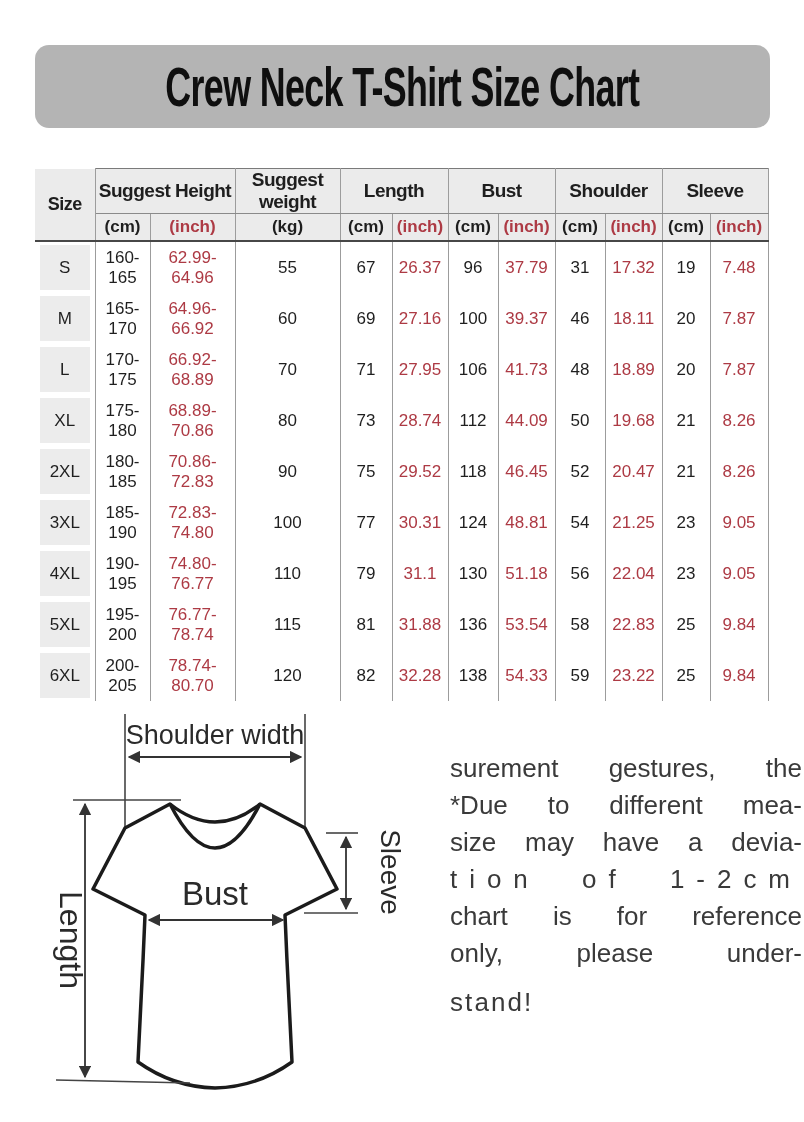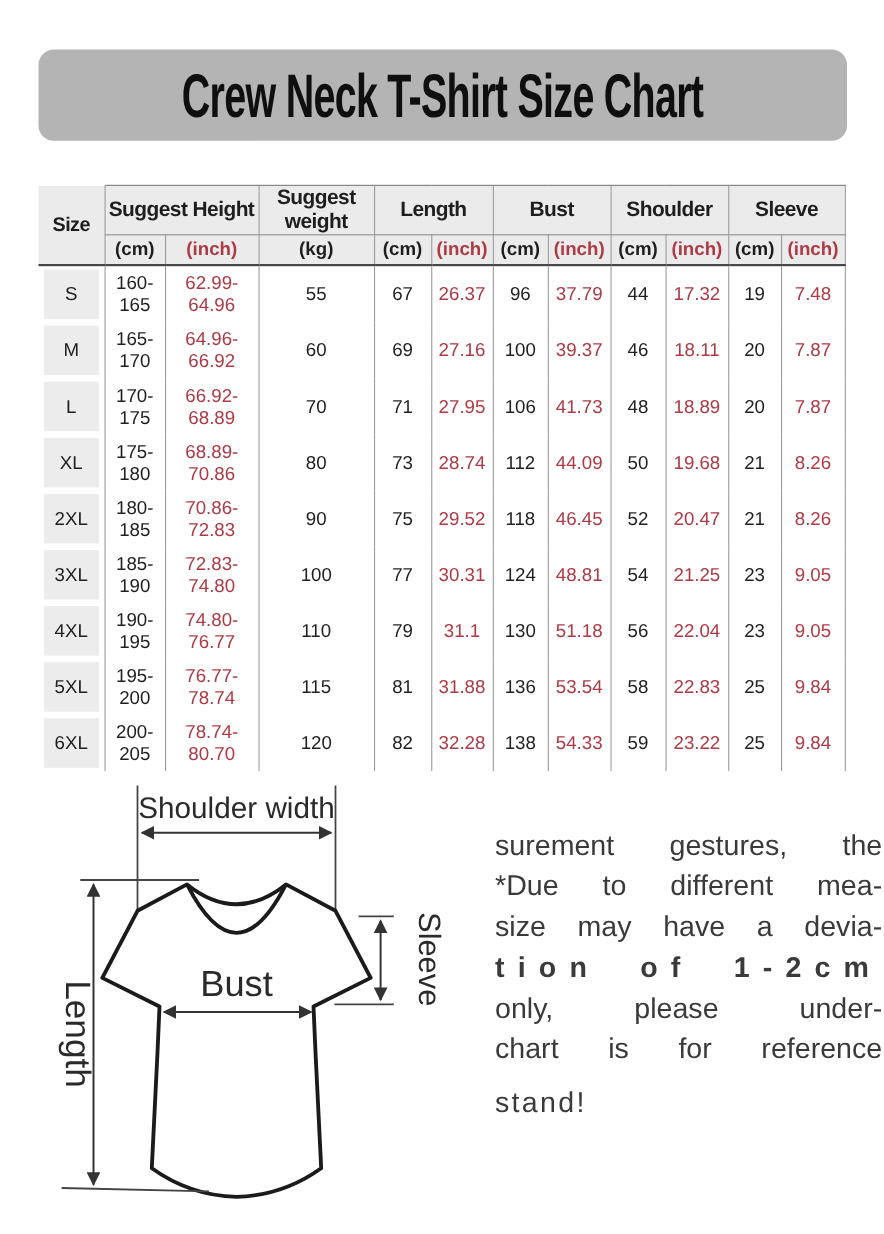--- a/index.html
+++ b/index.html
@@ -33,21 +33,21 @@
   .patch { margin:3px 5px; height:45px; display:flex; align-items:center; justify-content:center; background:#ececec; font-size:17px; color:#1f1f1f; }
   .red { color:#ad3a44 !important;margin-left:12px; }
 
   
   .diagram { position:absolute; left:18px; top:700px; }
   .diagram text { font-family:"Liberation Sans", sans-serif; fill:#2a2a2a; }
 
   
   .note { position:absolute; left:450px; top:750px; width:352px; font-size:26px; line-height:37px; color:#3a3a3a; }
   .note-line { text-align:justify; text-align-last:justify; white-space:normal; }
-  .note-line.spread { letter-spacing:0.46em;font-weight:bold; }
+  .note-line.spread { letter-spacing:0.46em; }
   .note-line.last { text-align-last:left; letter-spacing:0.08em;margin-top:12px; }
 </style>
 </head>
 <body>
 
 <div id="page">
 
   <div class="banner">
     <div class="banner-title">Crew Neck T-Shirt Size Chart</div>
   </div>
@@ -97,21 +97,21 @@
             <td class="size">
               <div class="patch">S</div>
             </td>
             <td>160-165</td>
             <td class="red">62.99-64.96</td>
             <td>55</td>
             <td>67</td>
             <td class="red">26.37</td>
             <td>96</td>
             <td class="red">37.79</td>
-            <td>44</td>
+            <td>31</td>
             <td class="red">17.32</td>
             <td>19</td>
             <td class="red">7.48</td>
           </tr>
           <tr>
             <td class="size">
               <div class="patch">M</div>
             </td>
             <td>165-170</td>
             <td class="red">64.96-66.92</td>
@@ -268,18 +268,18 @@
     <line x1="286" y1="213" x2="340" y2="213" stroke="#444" stroke-width="1.6"></line>
     <line x1="328" y1="137" x2="328" y2="209" stroke="#333" stroke-width="1.8" marker-start="url(#arw)" marker-end="url(#arw)"></line>
     <text x="363" y="172" text-anchor="middle" font-size="28" transform="rotate(90 363 172)">Sleeve</text>
   </svg>
 
   <div class="note">
     <div class="note-line">surement gestures, the</div>
     <div class="note-line">*Due to different mea-</div>
     <div class="note-line">size may have a devia-</div>
     <div class="note-line spread">tion of 1-2cm</div>
+    <div class="note-line">chart is for reference</div>
     <div class="note-line">only, please under-</div>
-    <div class="note-line">chart is for reference</div>
     <div class="note-line last">stand!</div>
   </div>
 
 </div>
 
 </body></html>

